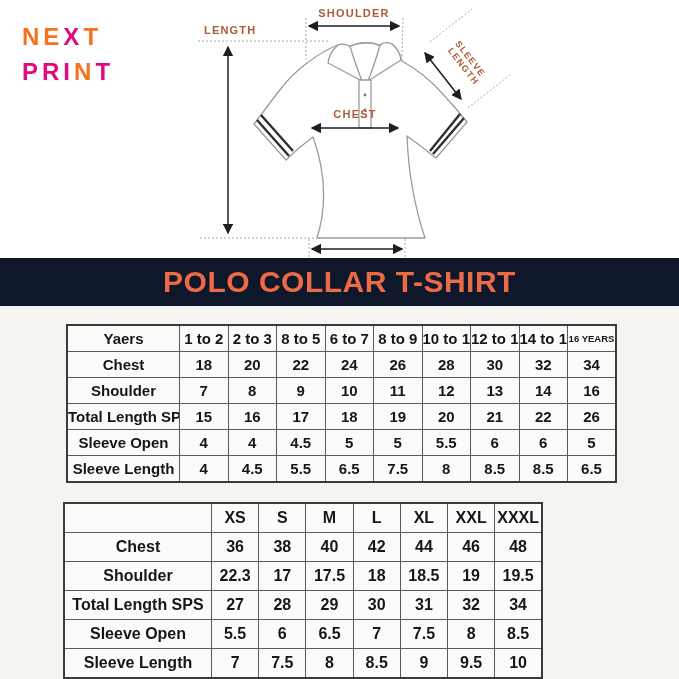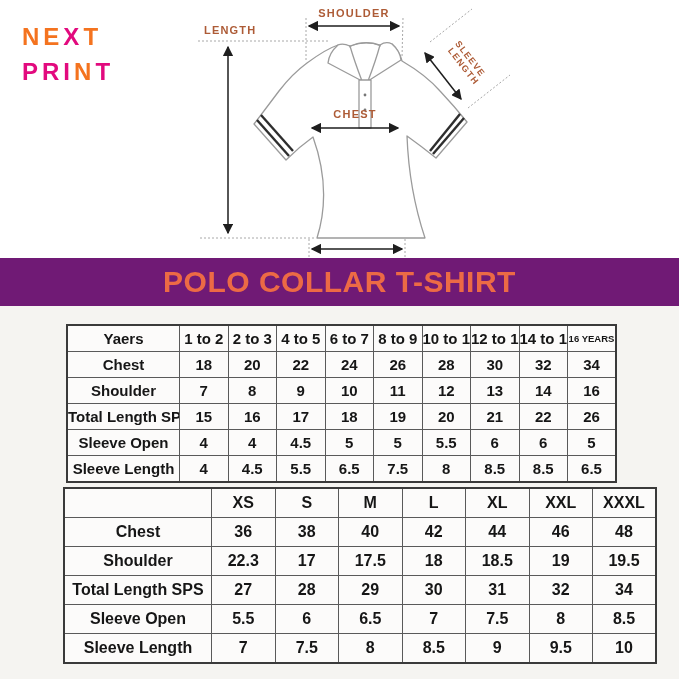--- a/index.html
+++ b/index.html
@@ -18,33 +18,33 @@
   
   .shirt{position:absolute;left:178px;top:0;}
   .shirt text{font-family:"Liberation Sans",sans-serif;font-weight:700;
               fill:var(--label-color);letter-spacing:1.2px;}
   .meas{stroke:var(--arrow);stroke-width:1.5;}
   .dot{stroke:var(--guide);stroke-width:1;stroke-dasharray:2 2;fill:none;}
   .outline{fill:#ffffff;stroke:var(--shirt-line);stroke-width:1.3;stroke-linejoin:round;}
   .stripe{stroke:#2e2e2e;stroke-width:2.4;}
   
   .lower-band{position:absolute;left:0;top:258px;width:679px;height:421px;background:#f5f4f1;}
-  .title-band{position:absolute;left:0;top:258px;width:679px;height:48px;background:#701a75;
+  .title-band{position:absolute;left:0;top:258px;width:679px;height:48px;background:#0f172a;
               display:flex;align-items:center;justify-content:center;}
   .title-band h1{margin:0;font-size:30px;font-weight:700;color:var(--title-color);letter-spacing:.5px;}
   
   table{position:absolute;border-collapse:collapse;table-layout:fixed;background:#fcfbfa;
         border:2px solid #3a3a3a;}
   th,td{border:1px solid #5a5a5a;font-weight:700;color:#161616;text-align:center;
         padding:0;overflow:hidden;white-space:nowrap;}
   #kids-table{left:66px;top:324px;width:551px;}
   #kids-table th,#kids-table td{font-size:15px;height:25px;}
   #kids-table th:first-child,#kids-table td:first-child{width:111px;margin-top:34px;}
   #kids-table th.small{font-size:9.5px;letter-spacing:0;}
-  #adult-table{left:63px;top:487px;width:594px;}
+  #adult-table{left:63px;top:502px;width:480px;}
   #adult-table th,#adult-table td{font-size:16px;height:28px;}
   #adult-table th:first-child,#adult-table td:first-child{width:146px;}
 </style>
 </head>
 <body>
 
 <div class="page">
 
   <div class="logo">
     <div class="logo-line" id="logo-line1"><span style="color: rgb(244, 115, 31);">N</span><span style="color: rgb(244, 115, 31);">E</span><span style="color: rgb(226, 10, 126);">X</span><span style="color: rgb(244, 115, 31);">T</span></div>
@@ -108,21 +108,21 @@
   <div class="title-band">
     <h1>POLO COLLAR T-SHIRT</h1>
   </div>
 
   <table id="kids-table">
       <thead>
         <tr>
           <th>Yaers</th>
           <th>1 to 2</th>
           <th>2 to 3</th>
-          <th>4 to 5</th>
+          <th>8 to 5</th>
           <th>6 to 7</th>
           <th>8 to 9</th>
           <th>10 to 11</th>
           <th>12 to 13</th>
           <th>14 to 15</th>
           <th class="small">16 YEARS</th>
         </tr>
       </thead>
       <tbody>
         <tr>

